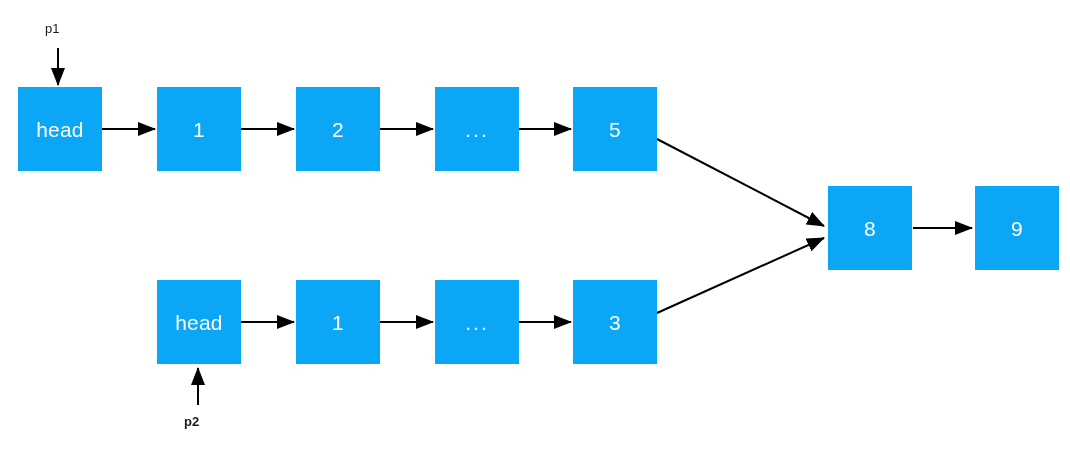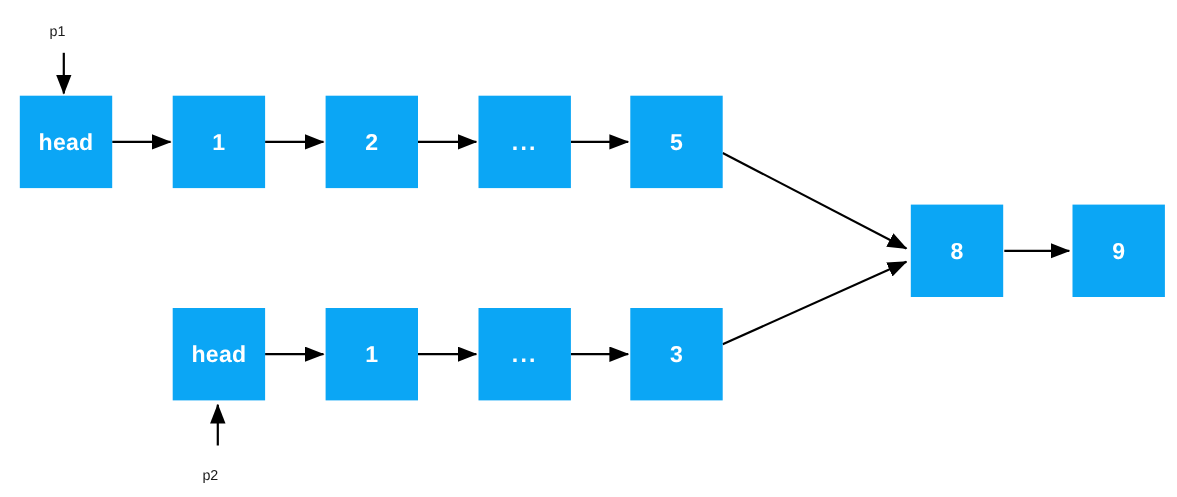--- a/index.html
+++ b/index.html
@@ -24,21 +24,20 @@
     width: 1070px;
     height: 452px;
   }
   .node-box {
     position: absolute;
     box-sizing: border-box;
     background: #0BA6F5;
     display: flex;
     align-items: center;
     justify-content: center;
-    font-weight: bold;
   }
   .node-label {
     color: #ffffff;
     font-family: "Liberation Sans", sans-serif;
     font-size: 21px;
     line-height: 1;
     letter-spacing: 0.2px;
     white-space: nowrap;
     user-select: none;
   }
@@ -115,16 +114,16 @@
       </div>
       <div class="node-box" style="left: 828px; top: 186px; width: 84px; height: 84px; background: rgb(11, 166, 245);">
         <span class="node-label" style="color: rgb(255, 255, 255);">8</span>
       </div>
       <div class="node-box" style="left: 975px; top: 186px; width: 84px; height: 84px; background: rgb(11, 166, 245);">
         <span class="node-label" style="color: rgb(255, 255, 255);">9</span>
       </div>
     </div>
   <div id="pointers-layer">
       <div class="pointer-label" style="left: 45px; top: 22px; color: rgb(26, 26, 26);">p1</div>
-      <div class="pointer-label" style="left: 184px; top: 425px; color: rgb(26, 26, 26);">p2</div>
+      <div class="pointer-label" style="left: 184px; top: 415px; color: rgb(26, 26, 26); font-weight: bold;">p2</div>
     </div>
 
 </div>
 
 </body></html>

